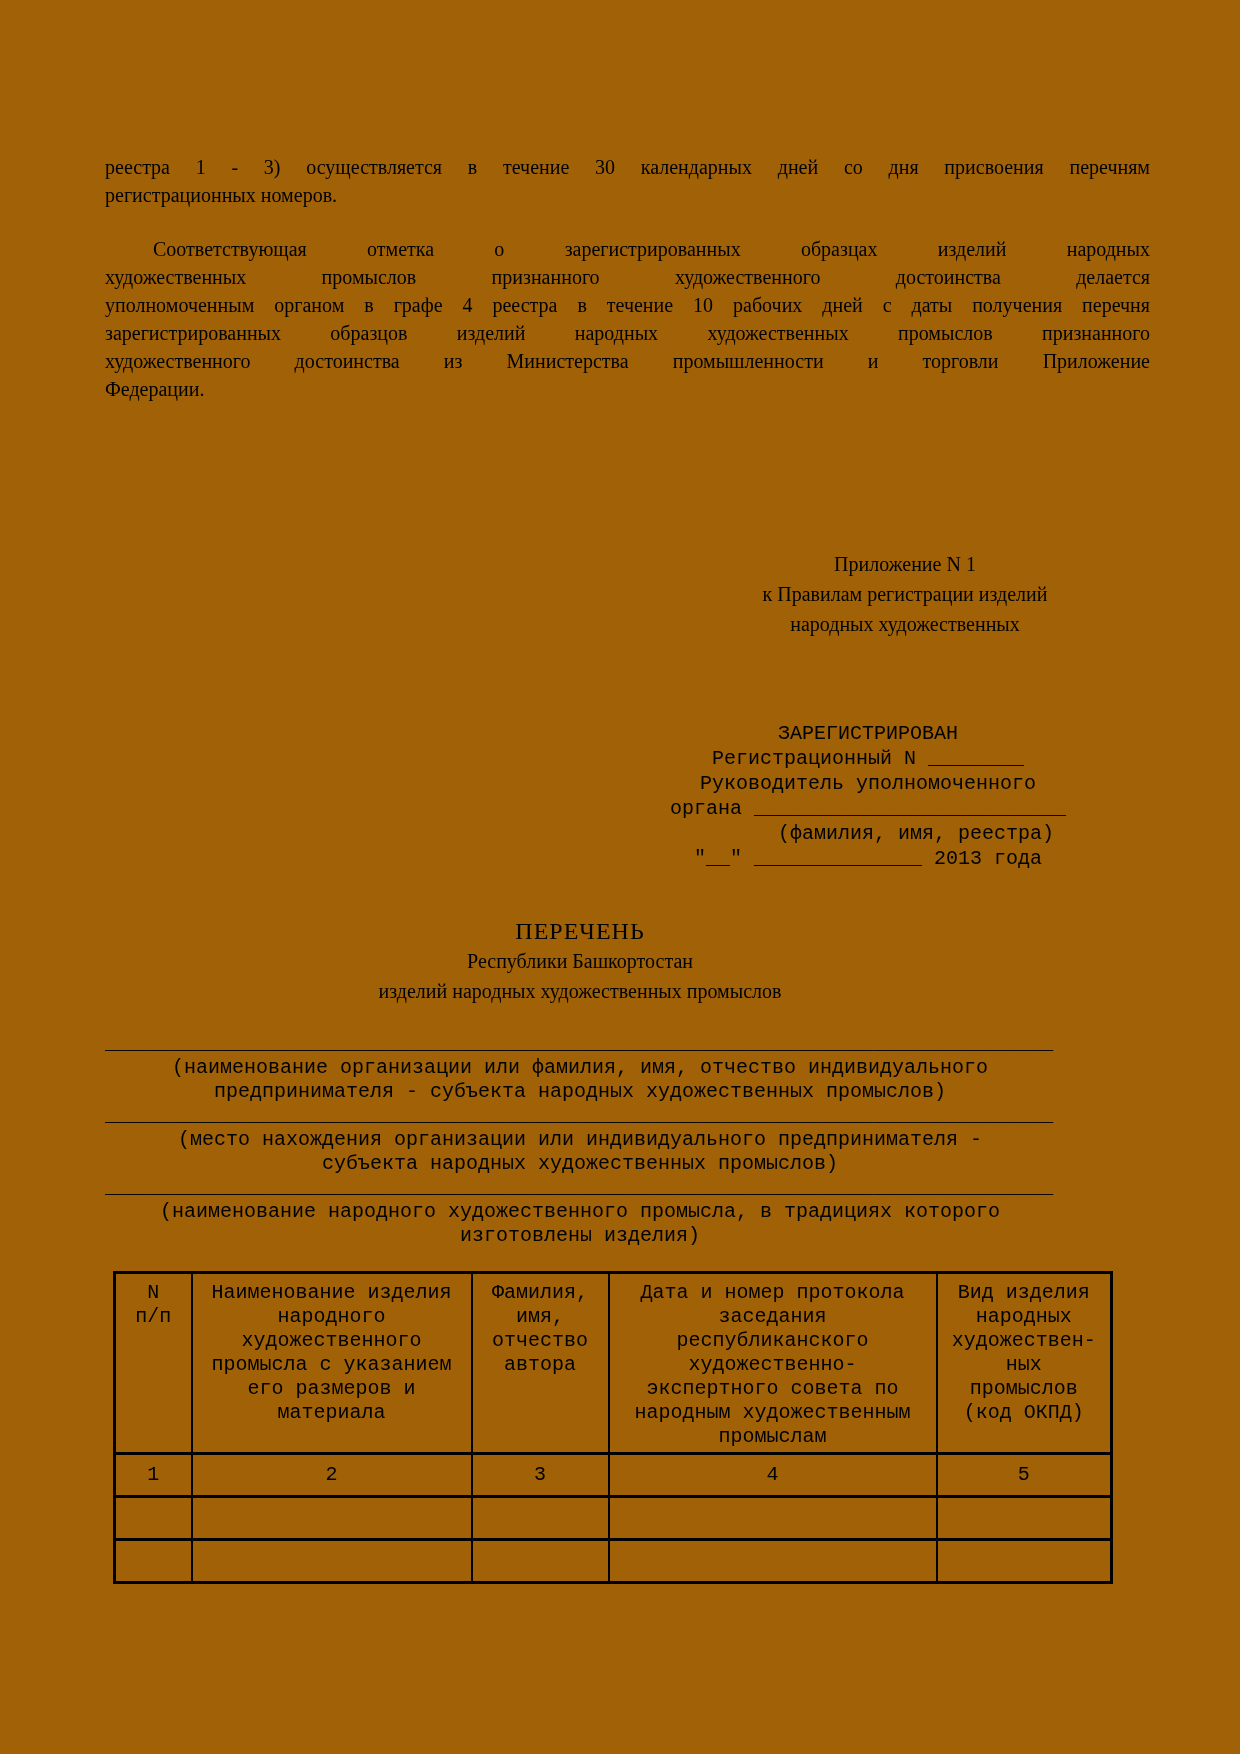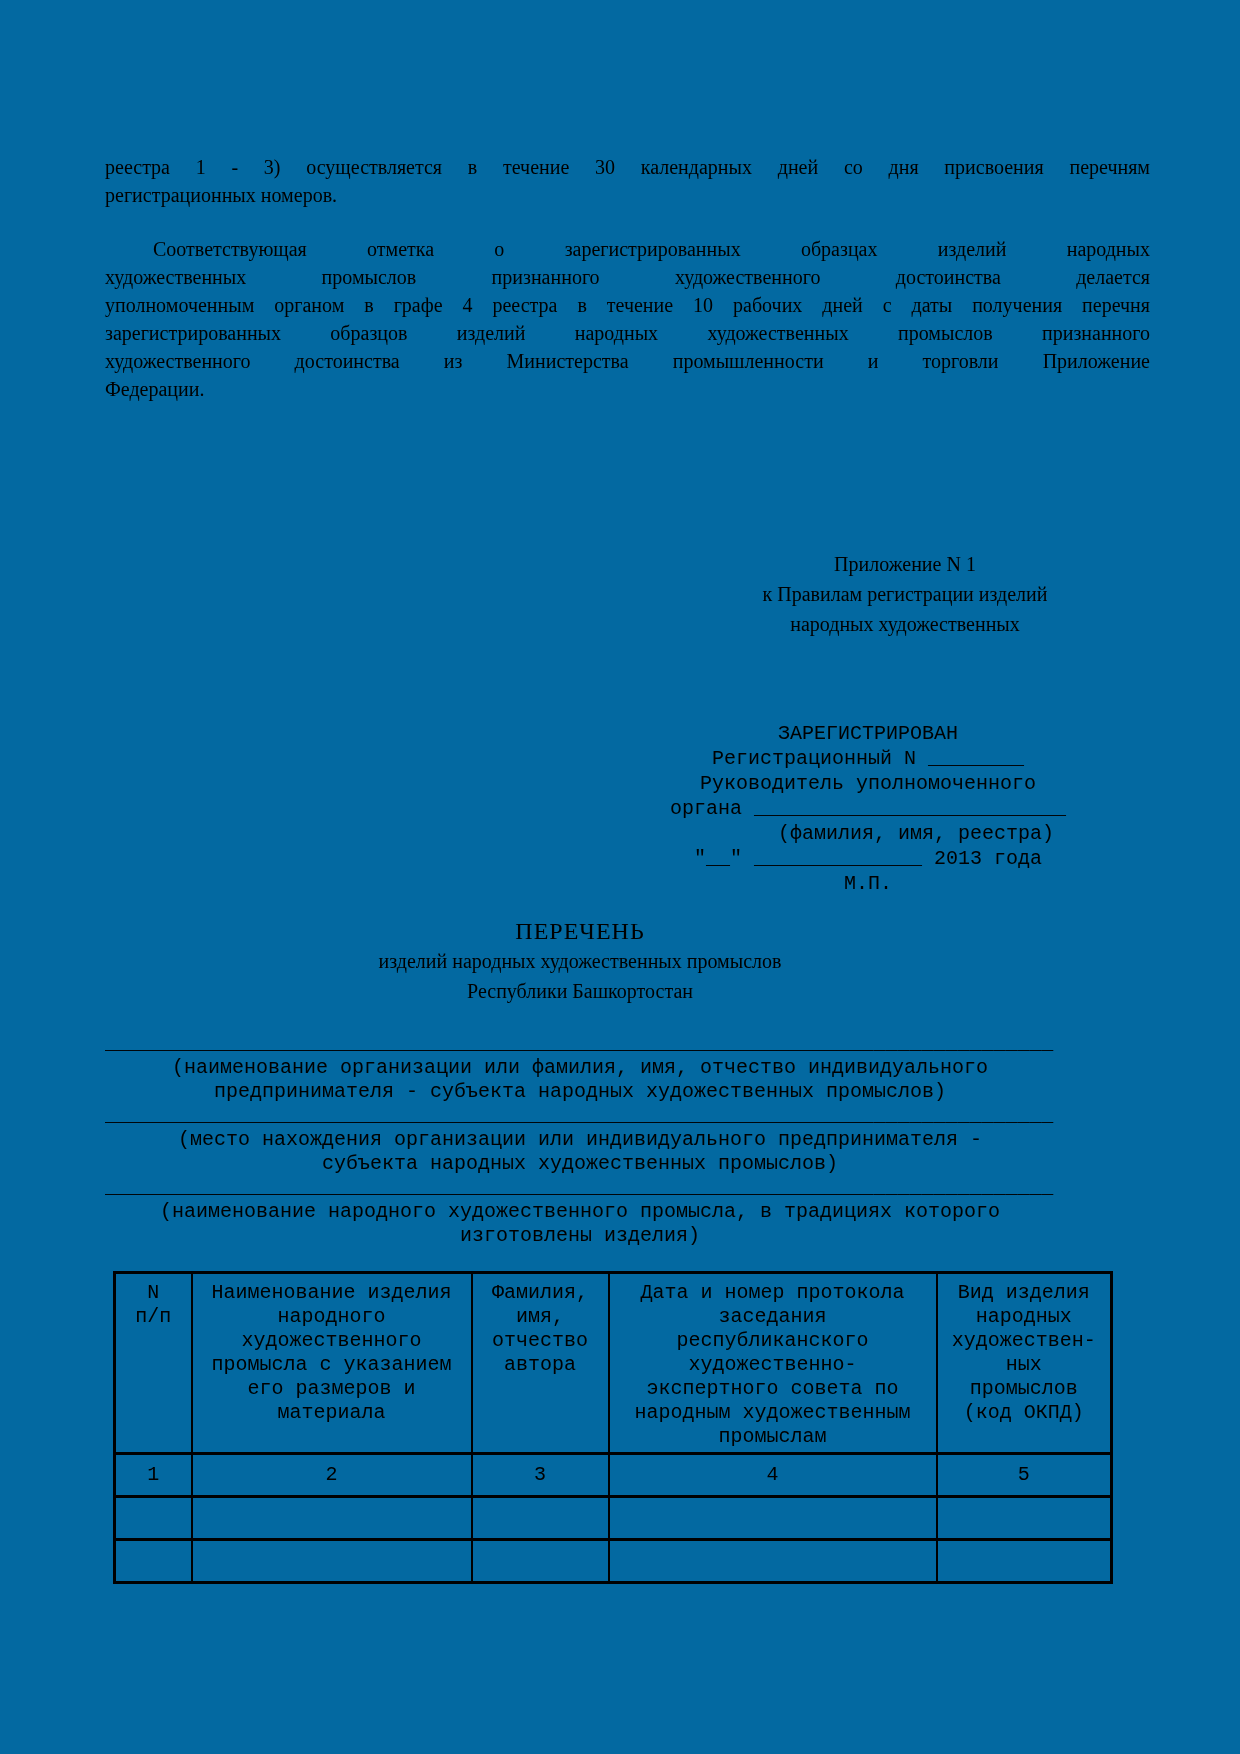--- a/index.html
+++ b/index.html
@@ -4,21 +4,21 @@
 <style>
   html, body { margin: 0; padding: 0; }
   body {
     width: 1240px; height: 1754px;
     background: #ffffff;
     color: #000000;
   }
   .page {
     position: relative;
     width: 1240px; height: 1754px;
-    background: #0369a1;
+    background: #a16207;
     overflow: hidden;
   }
   .para {
     position: absolute;
     left: 105px; width: 1045px;
     font-family: "Liberation Serif", "DejaVu Serif", serif;
     font-size: 20px; line-height: 28px;
   }
   .para .jline { text-align: justify; text-align-last: justify; }
   .para .jlast { text-align: left; }
@@ -112,27 +112,26 @@
     <div>народных художественных</div>
   </div>
 
   <div class="registration">
     <div>ЗАРЕГИСТРИРОВАН</div>
     <div>Регистрационный N ________</div>
     <div>Руководитель уполномоченного</div>
     <div>органа __________________________</div>
     <div>        (фамилия, имя, реестра)</div>
     <div>"__" ______________ 2013 года</div>
-    <div>М.П.</div>
   </div>
 
   <div class="list-title">
     <div class="title-main">ПЕРЕЧЕНЬ</div>
+    <div>Республики Башкортостан</div>
     <div>изделий народных художественных промыслов</div>
-    <div>Республики Башкортостан</div>
   </div>
 
   <div class="form-fields">
     <div class="blank-line">_______________________________________________________________________________</div>
     <div class="caption">(наименование организации или фамилия, имя, отчество индивидуального</div>
     <div class="caption">предпринимателя - субъекта народных художественных промыслов)</div>
 
     <div class="blank-line">_______________________________________________________________________________</div>
     <div class="caption">(место нахождения организации или индивидуального предпринимателя -</div>
     <div class="caption">субъекта народных художественных промыслов)</div>

